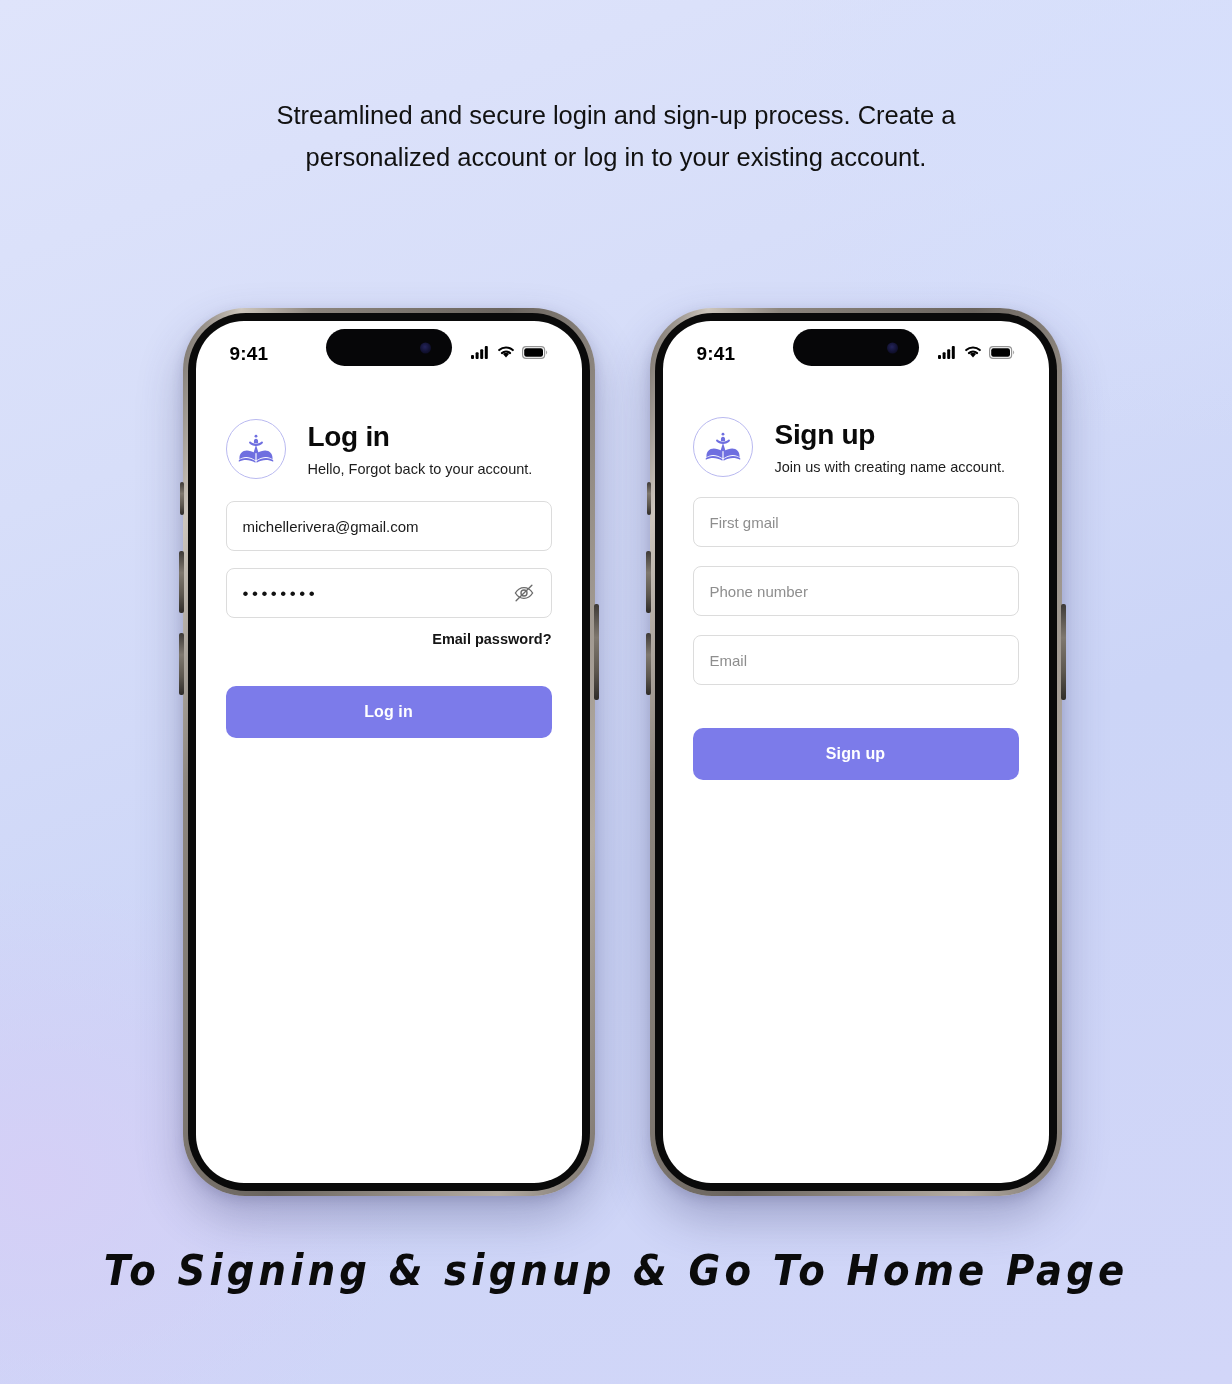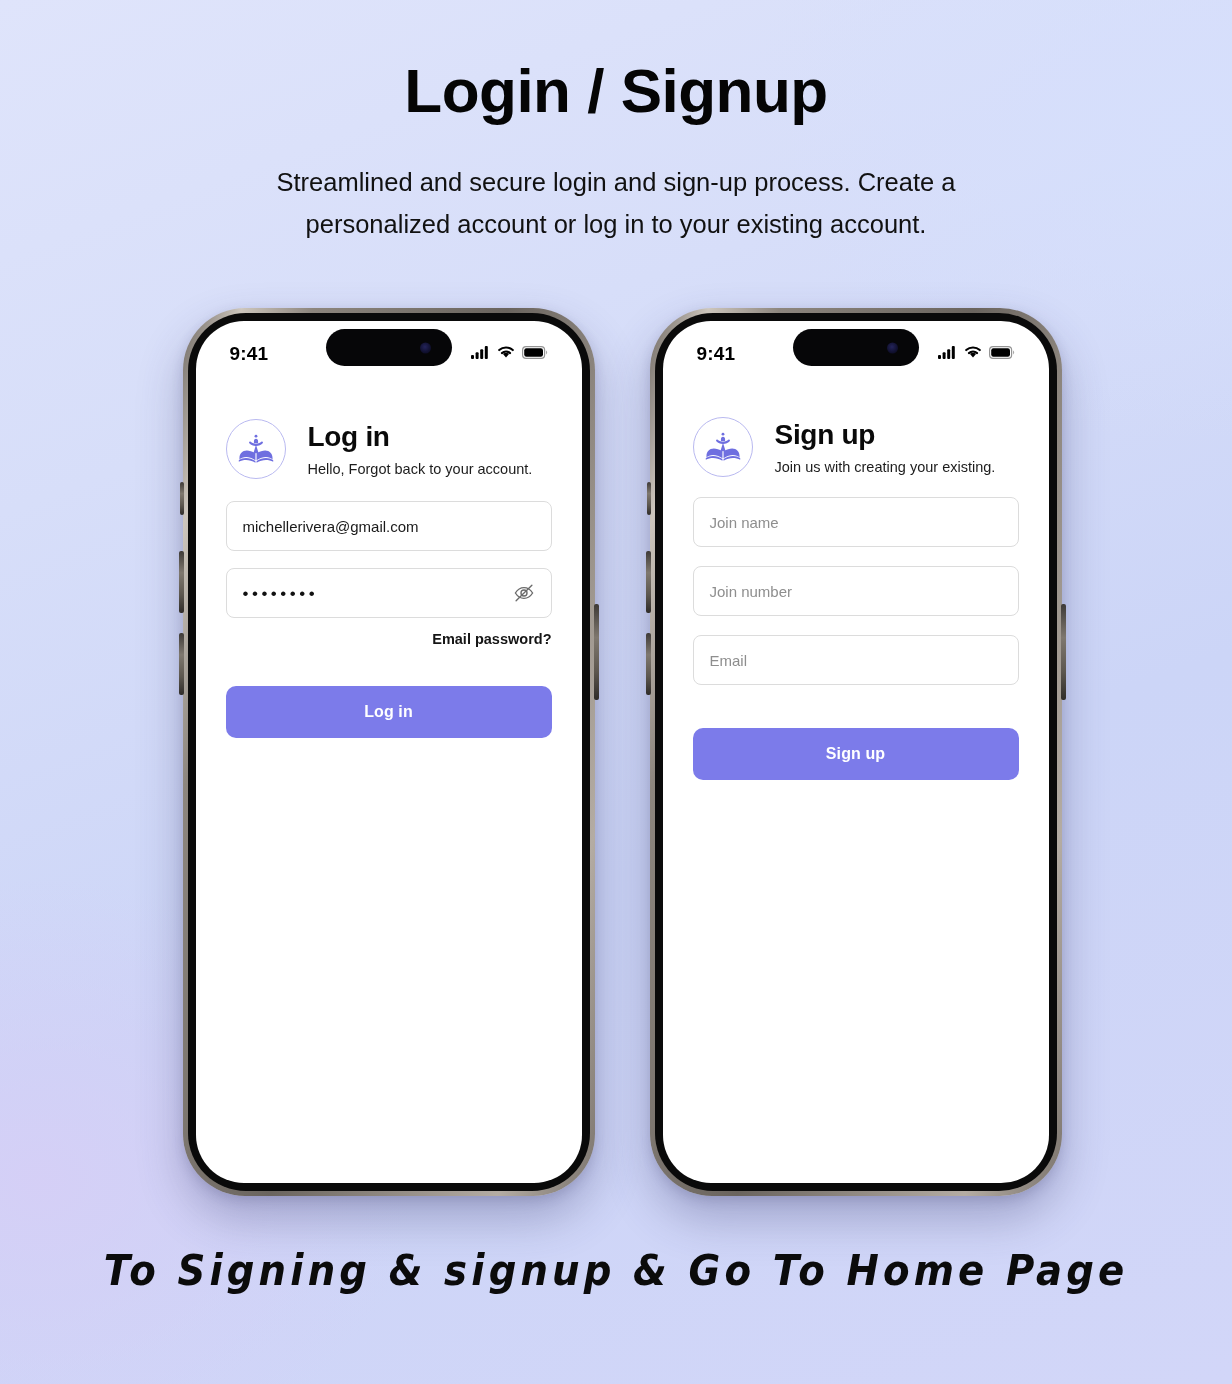--- a/index.html
+++ b/index.html
@@ -253,21 +253,20 @@
     font-weight:bold;
     letter-spacing:4.5px;
     font-family:"DejaVu Sans", sans-serif;
     transform:scaleX(0.92);
   }
 </style>
 </head>
 <body>
 
 <div class="page-head">
-  <div class="page-title">Login / Signup</div>
   <div class="page-sub">Streamlined and secure login and sign-up process. Create a personalized account or log in to your existing account.</div>
 </div>
 
 <div class="phones">
 
   <div class="phone">
     <div class="phone-band"></div>
     <div class="btn-side btn-silence"></div>
     <div class="btn-side btn-volup"></div>
     <div class="btn-side btn-voldn"></div>
@@ -407,33 +406,33 @@
               <path d="M13.6 9.8 C15.4 11.4 17.4 12.4 20 12.5 C22.6 12.4 24.6 11.4 26.4 9.8 L27.6 11.4 C25.4 13.6 22.9 14.8 20 14.9 C17.1 14.8 14.6 13.6 12.4 11.4 Z" fill="#6f6fe0"></path>
               <path d="M20 13.6 L22.8 22.4 L17.2 22.4 Z" fill="#6f6fe0"></path>
               <path d="M2.5 27.6 C2.5 20.4 9.5 16.4 19.4 22.6 L19.4 29.8 C11 24.4 5.4 26.8 2.5 28.8 Z" fill="#6f6fe0"></path>
               <path d="M37.5 27.6 C37.5 20.4 30.5 16.4 20.6 22.6 L20.6 29.8 C29 24.4 34.6 26.8 37.5 28.8 Z" fill="#6f6fe0"></path>
               <path d="M1.8 29.6 C6.4 26.6 13.4 26.6 19.4 30.6 L19.4 32.6 C13.4 28.8 7 28.8 1.8 31.4 Z" fill="#6f6fe0"></path>
               <path d="M38.2 29.6 C33.6 26.6 26.6 26.6 20.6 30.6 L20.6 32.6 C26.6 28.8 33 28.8 38.2 31.4 Z" fill="#6f6fe0"></path>
             </svg>
           </div>
           <div class="brand-text">
             <h1>Sign up</h1>
-            <p>Join us with creating your existing.</p>
+            <p>Join us with creating name account.</p>
           </div>
         </div>
 
         <div class="fields-wrap">
 
           <div class="field">
-            <span class="field-placeholder">Join name</span>
+            <span class="field-placeholder">First gmail</span>
           </div>
 
 
           <div class="field">
-            <span class="field-placeholder">Join number</span>
+            <span class="field-placeholder">Phone number</span>
           </div>
 
           <div class="field">
             <span class="field-placeholder">Email</span>
           </div>
 
           <button class="primary-btn">Sign up</button>
         </div>
 
       </div>

